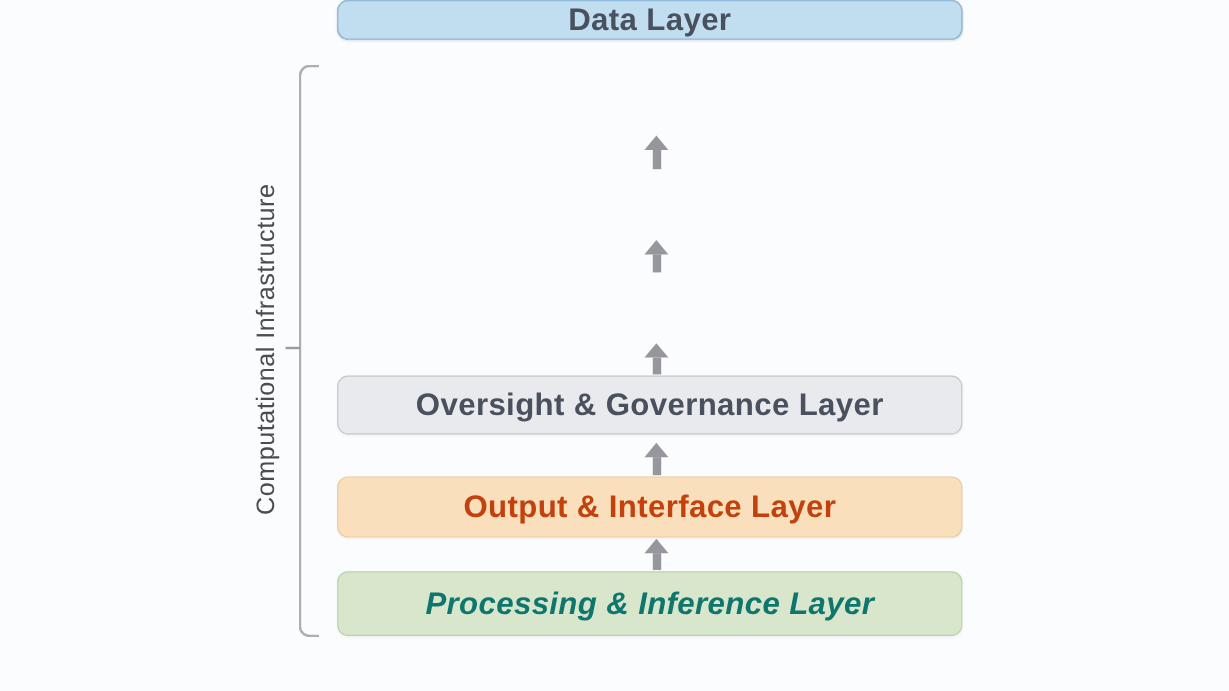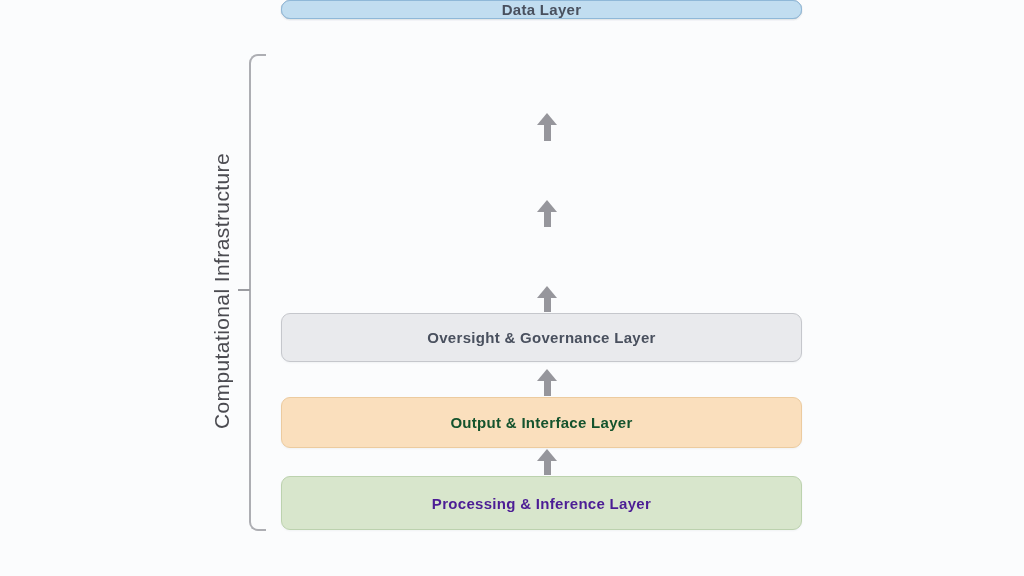--- a/index.html
+++ b/index.html
@@ -66,21 +66,21 @@
     width: 521px;
     box-sizing: border-box;
     border: 1.5px solid;
     border-radius: 9px;
     display: flex;
     align-items: center;
     justify-content: center;
     box-shadow: 0 1px 2px rgba(40,50,70,0.05);
   }
   .layer span {
-    font-size: 15px;
+    font-size: 26px;
     font-weight: 600;
     letter-spacing: 0.3px;
     color: #49505e;
     white-space: nowrap;
   }
   .layer:nth-of-type(1) { top: 54px;  height: 58px; }
   .layer:nth-of-type(2) { top: 142px; height: 57px; }
   .layer:nth-of-type(3) { top: 228px; height: 57px; }
   .layer:nth-of-type(4) { top: 313px; height: 49px; }
   .layer:nth-of-type(5) { top: 397px; height: 51px; }
@@ -121,24 +121,24 @@
 
   <div class="side-label" style="color: rgb(75, 75, 81);">Computational Infrastructure</div>
 
   <div class="bracket" style="border-color: rgb(173, 174, 179);"></div>
   <div class="bracket-tick"></div>
 
   <div class="layer" style="background: rgb(233, 234, 237); border-color: rgb(197, 199, 204);">
     <span style="color: rgb(73, 80, 94);">Oversight &amp; Governance Layer</span>
   </div>
   <div class="layer" style="background: rgb(250, 223, 189); border-color: rgb(236, 203, 159);">
-    <span style="color: #14532d;">Output &amp; Interface Layer</span>
+    <span style="color: #c2410c;">Output &amp; Interface Layer</span>
   </div>
   <div class="layer" style="background: rgb(216, 230, 204); border-color: rgb(188, 210, 174);">
-    <span style="color: #4c1d95;">Processing &amp; Inference Layer</span>
+    <span style="color: #0f766e; font-style: italic;">Processing &amp; Inference Layer</span>
   </div>
   <div class="layer" style="background: rgb(204, 224, 239); border-color: rgb(165, 198, 223);">
     <span style="color: rgb(73, 80, 94);">Model Layer</span>
   </div>
   <div class="layer" style="background: rgb(227, 228, 232); border-color: rgb(196, 197, 203);">
     <span style="color: rgb(73, 80, 94);">Computational Infrastructure</span>
   </div>
   <div class="layer" style="background: rgb(193, 221, 240); border-color: rgb(143, 184, 216);">
     <span style="color: rgb(73, 80, 94);">Data Layer</span>
   </div>

